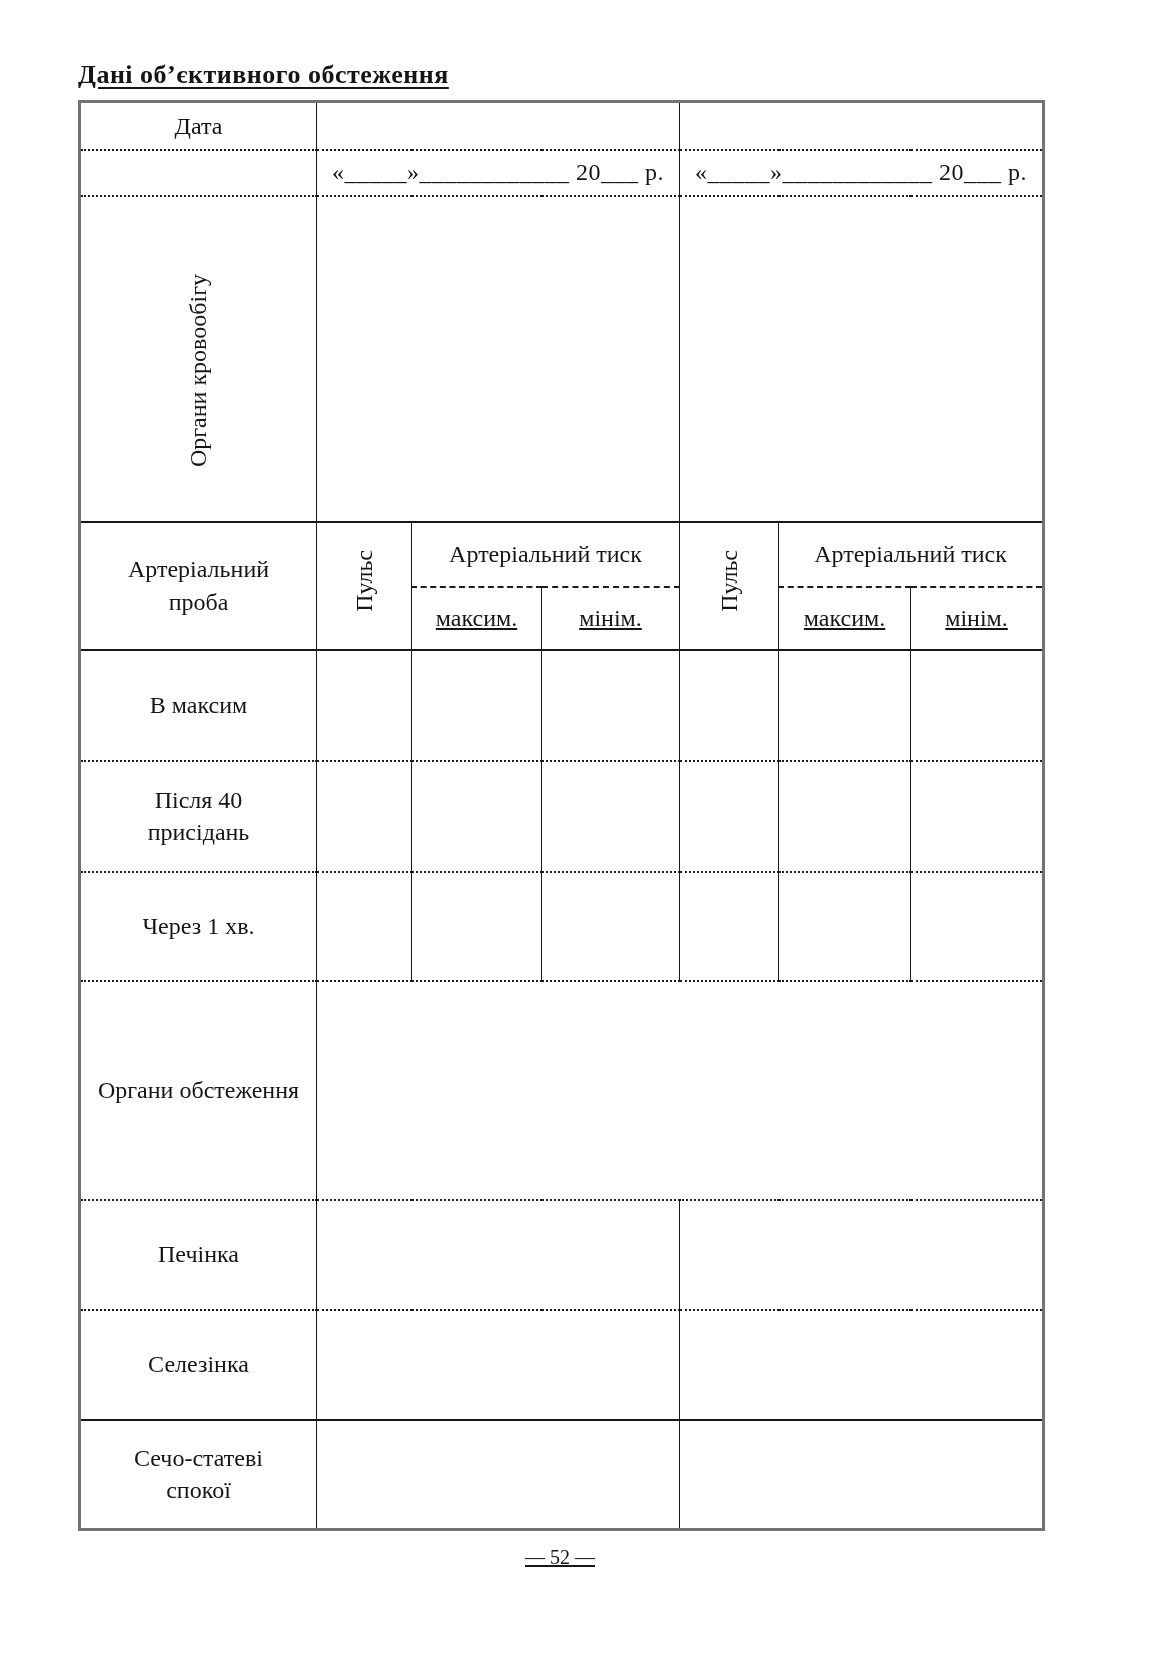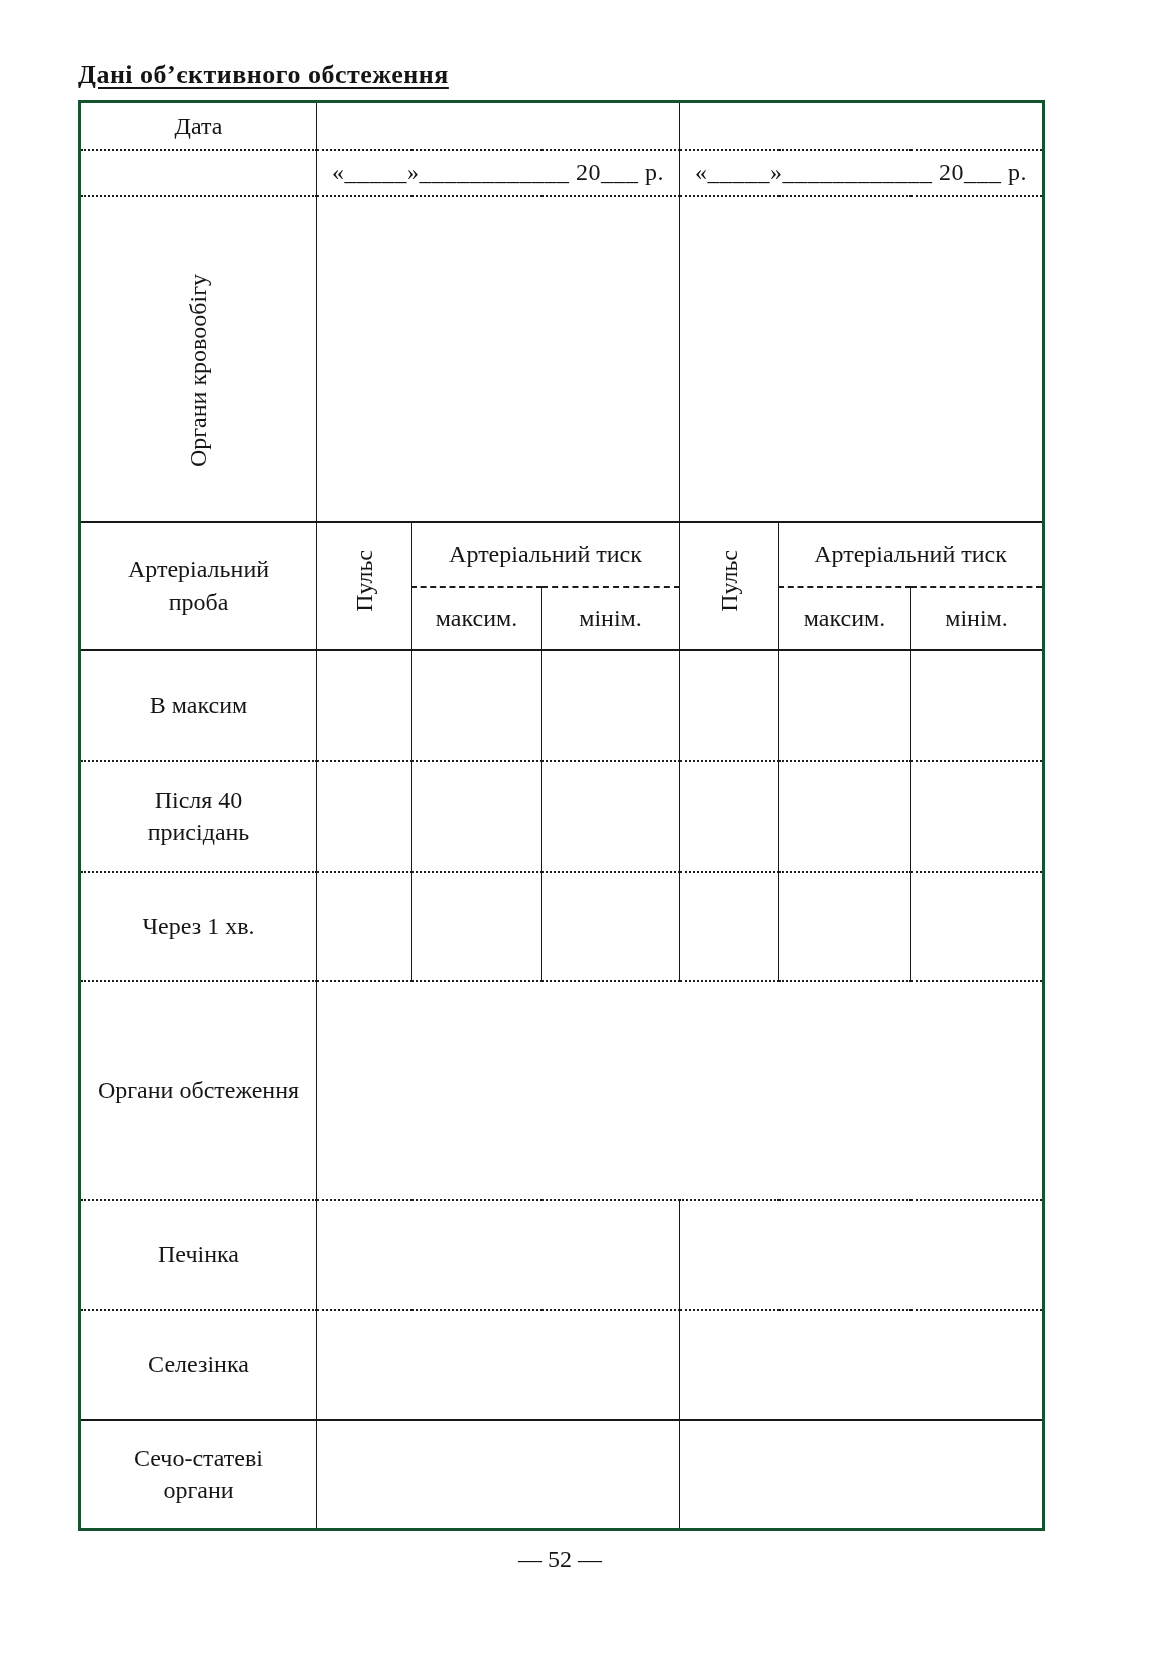--- a/index.html
+++ b/index.html
@@ -21,21 +21,21 @@
     letter-spacing: 0.5px;
     text-decoration: underline;
     text-underline-offset: 4px;
   }
   table.form {
     position: absolute;
     left: 78px; top: 100px;
     width: 964px;
     border-collapse: collapse;
     table-layout: fixed;
-    border: 3px solid #14532d;
+    border: 3px solid #737373;
   }
   table.form td {
     border-left: 1.5px solid #181818;
     border-right: 1.5px solid #181818;
     border-top: 2px dotted #1c1c1c;
     border-bottom: 2px dotted #1c1c1c;
     padding: 0 8px;
     text-align: center;
     vertical-align: middle;
     font-size: 24px;
@@ -56,26 +56,27 @@
     writing-mode: vertical-rl;
     transform: rotate(180deg);
     white-space: nowrap;
     font-size: 24px;
   }
   td.datecell {
     font-size: 22px;
     letter-spacing: 0.5px;
     white-space: nowrap;
   }
-  td.sub { font-size: 23px; }
+  td.sub { font-size: 23px; text-decoration: underline; }
   .page-number {
     position: absolute;
     left: 78px; top: 1546px; width: 964px;
     text-align: center;
-    font-size: 24px;
+    font-size: 20px;
+    text-decoration: underline;
   }
 </style>
 </head>
 <body>
 
 <div class="page-title">Дані об’єктивного обстеження</div>
 
 <table class="form">
   <colgroup>
     <col style="width:237px">
@@ -171,20 +172,20 @@
   </tr>
 
   <tr style="height:110px">
     <td class="lbl">Селезінка</td>
     <td colspan="3"></td>
     <td colspan="3" class="dl"></td>
   </tr>
 
   <tr style="height:110px" class="st">
     <td class="lbl">Сечо-статеві
-органи</td>
+спокої</td>
     <td colspan="3"></td>
     <td colspan="3" class="dl"></td>
   </tr>
 </tbody>
   </table>
 
 <div class="page-number">— 52 —</div>
 
 </body></html>

